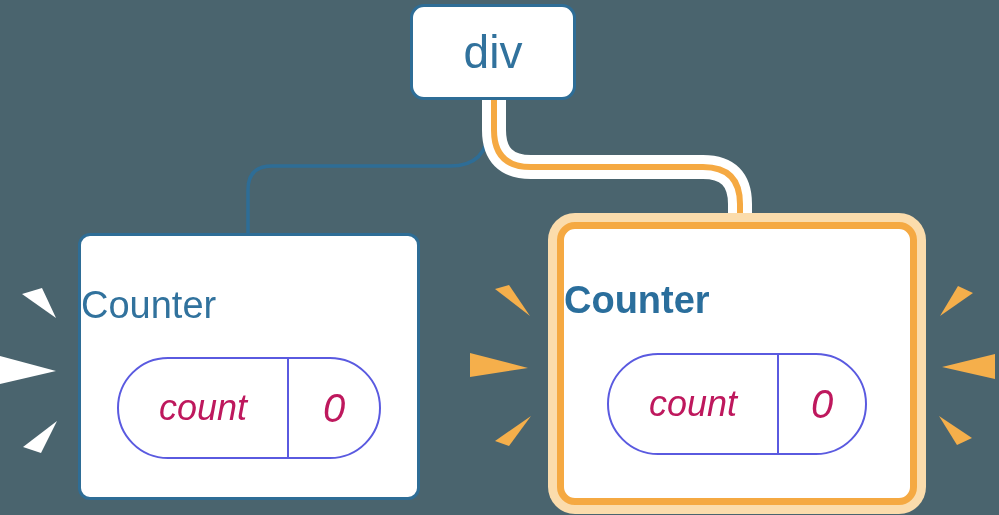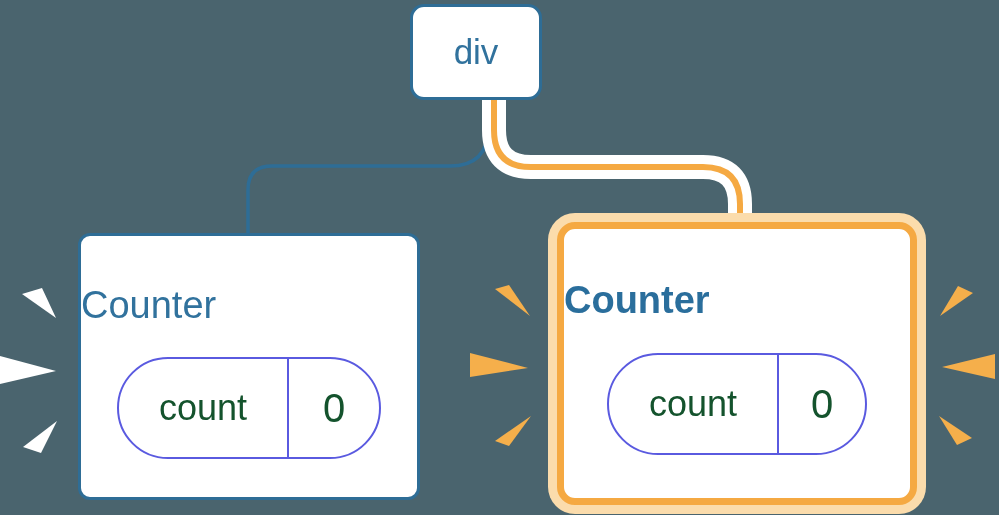--- a/index.html
+++ b/index.html
@@ -9,45 +9,45 @@
     font-family:"Liberation Sans",sans-serif;
   }
   .layer{position:absolute;left:0;top:0;}
   .edge-blue{fill:none;stroke:#2E6D96;stroke-width:3.5;}
   .edge-casing{fill:none;stroke:#FFFFFF;stroke-width:24;}
   .edge-orange{fill:none;stroke:#F5A942;stroke-width:6;}
   .spark-white{fill:#FFFFFF;}
   .spark-orange{fill:#F5AF4B;}
 
   .node-root{
-    position:absolute;left:410px;top:4px;width:132px;height:96px;
+    position:absolute;left:410px;top:4px;width:166px;height:96px;
     box-sizing:border-box;background:#FFFFFF;border:3px solid #2E6D96;
     border-radius:14px;display:flex;align-items:center;justify-content:center;
-    font-size:35px;color:#31729D;
+    font-size:46px;color:#31729D;
   }
   .card{position:absolute;box-sizing:border-box;background:#FFFFFF;}
   .card.left{
     left:78px;top:233px;width:342px;height:267px;
     border:3px solid #2E6D96;border-radius:12px;
   }
   .card.right{
     left:557px;top:222px;width:360px;height:283px;
     border:7px solid #F5A942;border-radius:18px;
     box-shadow:0 0 0 9px #FBDCAC;
   }
   .card-title{
     position:absolute;top:48px;left:0;right:0;text-align:left;
     font-size:38px;color:#31729D;font-weight:500;
   }
   .card.right .card-title{font-weight:700;top:50px;color:#2A6E9C;}
   .pill{
     position:absolute;top:121px;left:50%;transform:translateX(-50%);
     width:264px;height:102px;box-sizing:border-box;
     border:2px solid #5A5AE0;border-radius:51px;
-    display:flex;color:#14532d;font-size:36px;overflow:hidden;
+    display:flex;color:#be185d;font-size:36px;overflow:hidden;font-style:italic;
   }
   .card.right .pill{top:124px;width:260px;}
   .pill-key{
     flex:0 0 170px;display:flex;align-items:center;justify-content:center;
     border-right:2px solid #5A5AE0;box-sizing:border-box;
   }
   .pill-value{flex:1;display:flex;align-items:center;justify-content:center;font-size:40px;}
 </style>
 </head>
 <body>

